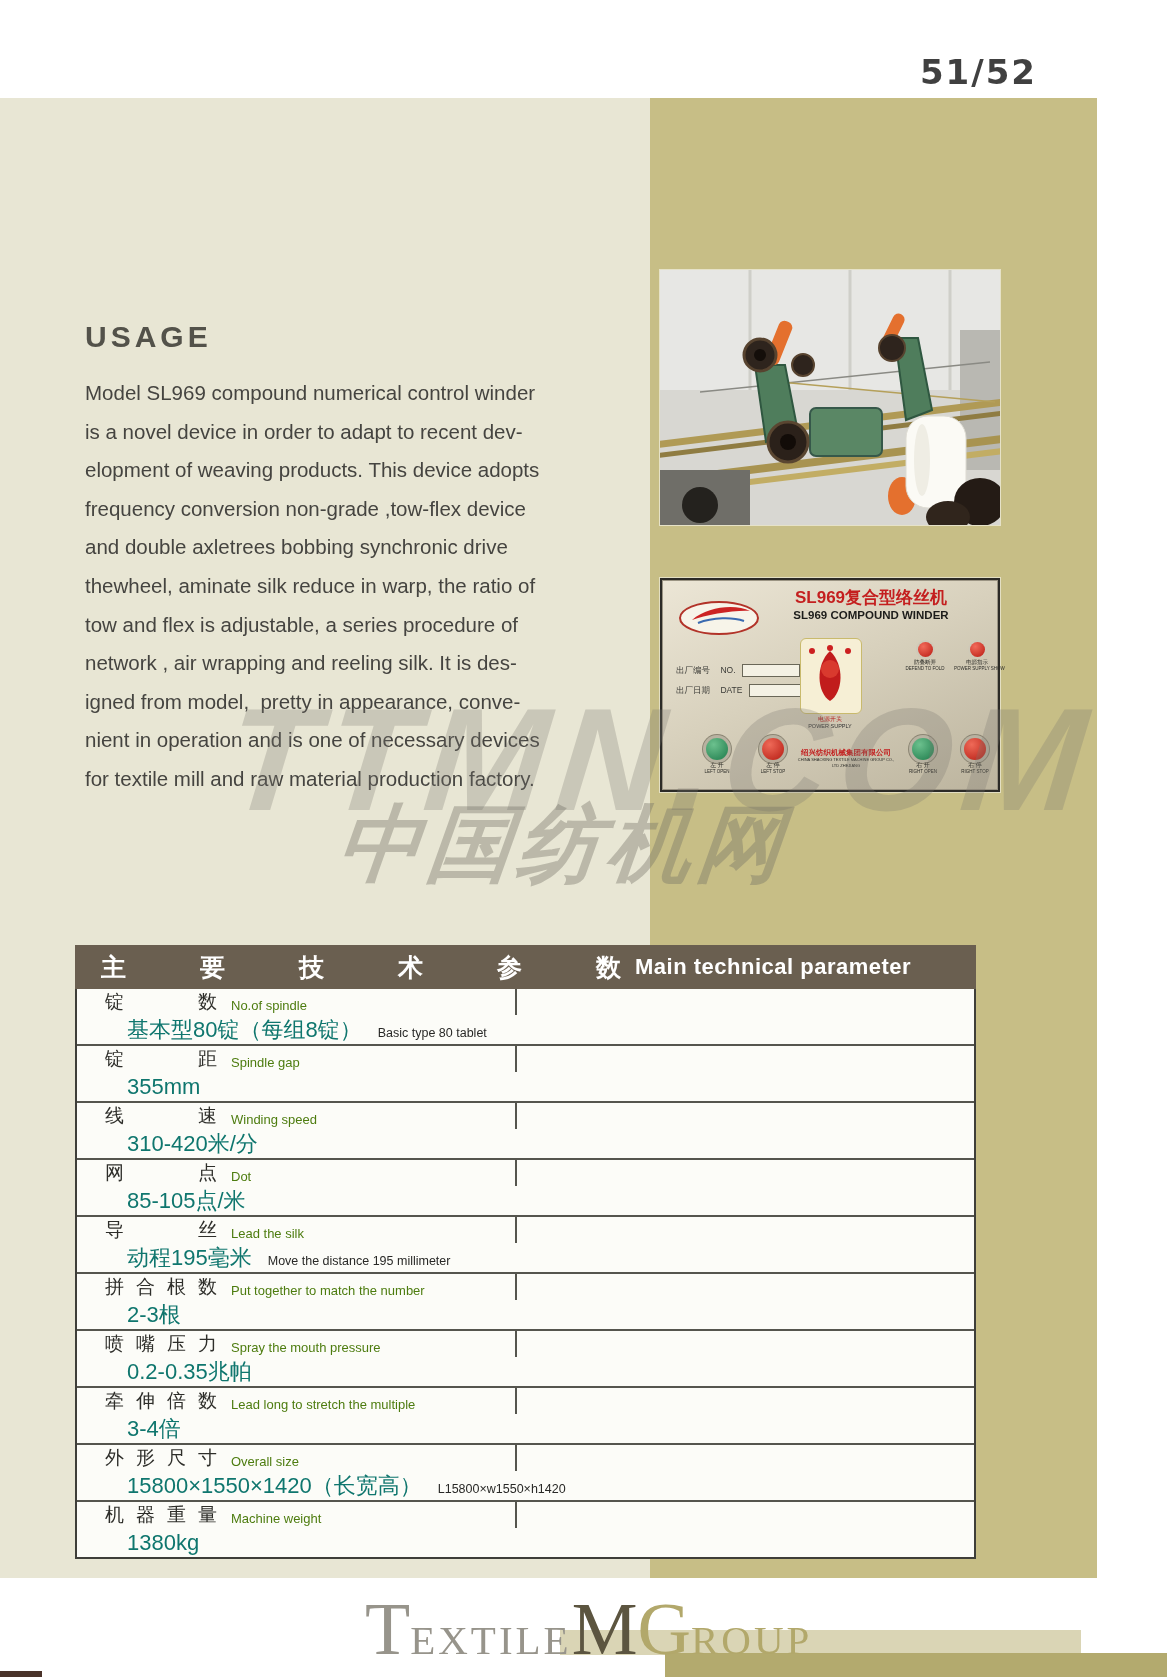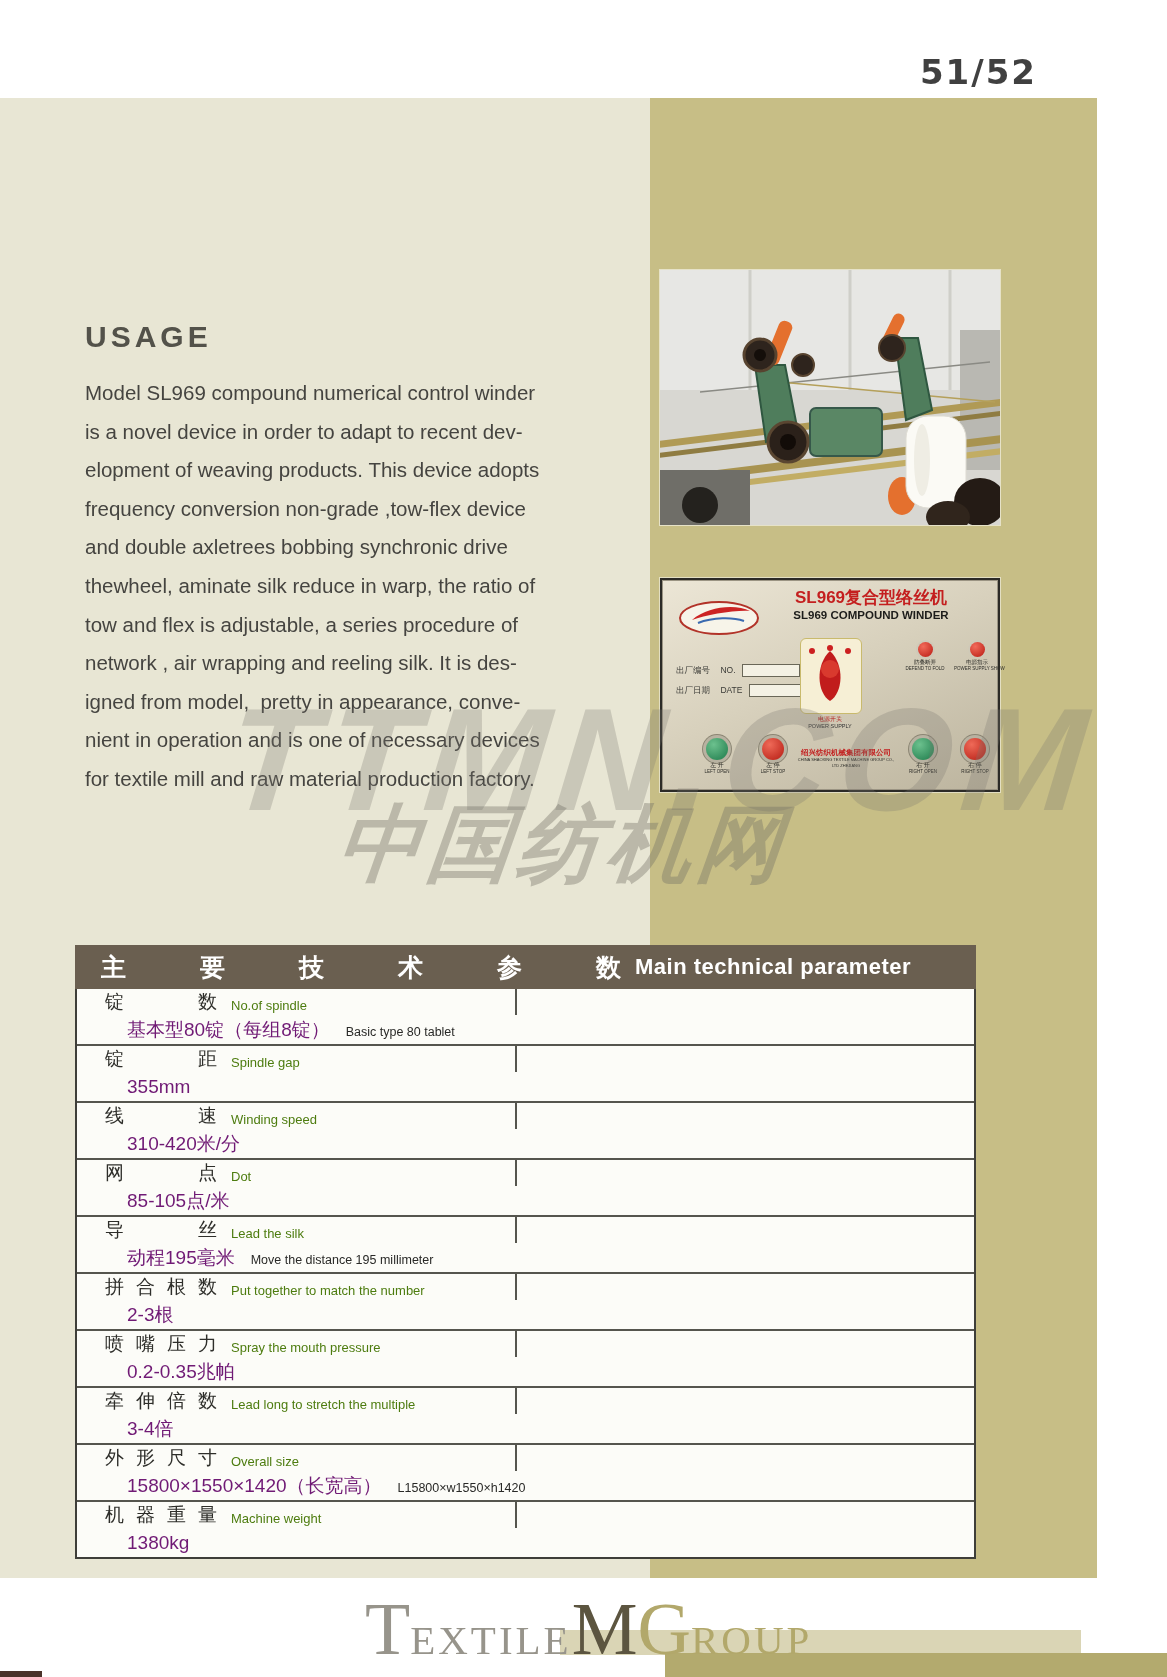--- a/index.html
+++ b/index.html
@@ -76,21 +76,21 @@
     text-align:justify;text-align-last:justify;}
   .t-header-en{font-size:22px;font-weight:bold;margin-left:14px;letter-spacing:0.5px;white-space:nowrap;}
   .t-body{border:2px solid #3e3e39;border-top:none;background:#fcfcf8;}
   .t-row{height:55px;display:flex;border-top:2px solid #55554e;flex-direction:column;}
   .t-row:first-child{border-top:none;}
   .t-label{width:410px;border-right:2px solid #55554e;display:flex;align-items:center;
     padding-left:28px;box-sizing:content-box;}
   .t-cn{width:112px;font-size:19px;color:#2e2e2a;text-align:justify;text-align-last:justify;flex:none;}
   .t-en{font-size:13px;color:#4d7c0f;margin-left:14px;margin-top:7px;white-space:nowrap;}
   .t-value{flex:1;display:flex;align-items:center;padding-left:50px;min-width:0;}
-  .t-val{font-size:19px;color:#701a75;white-space:nowrap;}
+  .t-val{font-size:22px;color:#0f766e;white-space:nowrap;}
   .t-note{font-size:12.5px;color:#292927;margin-left:16px;margin-top:5px;white-space:nowrap;}
   
   .f-bar-light{position:absolute;left:560px;top:1630px;width:521px;height:25px;background:#dad5b5;z-index:1;}
   .f-bar-dark{position:absolute;left:665px;top:1653px;width:502px;height:24px;background:#b3aa6e;z-index:1;}
   .f-corner{position:absolute;left:0;top:1671px;width:42px;height:6px;background:#4a332a;}
   .f-text{position:absolute;left:365px;top:1592px;z-index:4;display:flex;align-items:baseline;
     font-family:"Liberation Serif", serif;white-space:nowrap;}
   .f-cap{font-size:74px;line-height:1;}
   .f-rest{font-size:41px;line-height:1;letter-spacing:3px;}
   .f-w1{color:#97948b;} .f-w2{color:#5c5540;} .f-w3{color:#b2a86b;}

